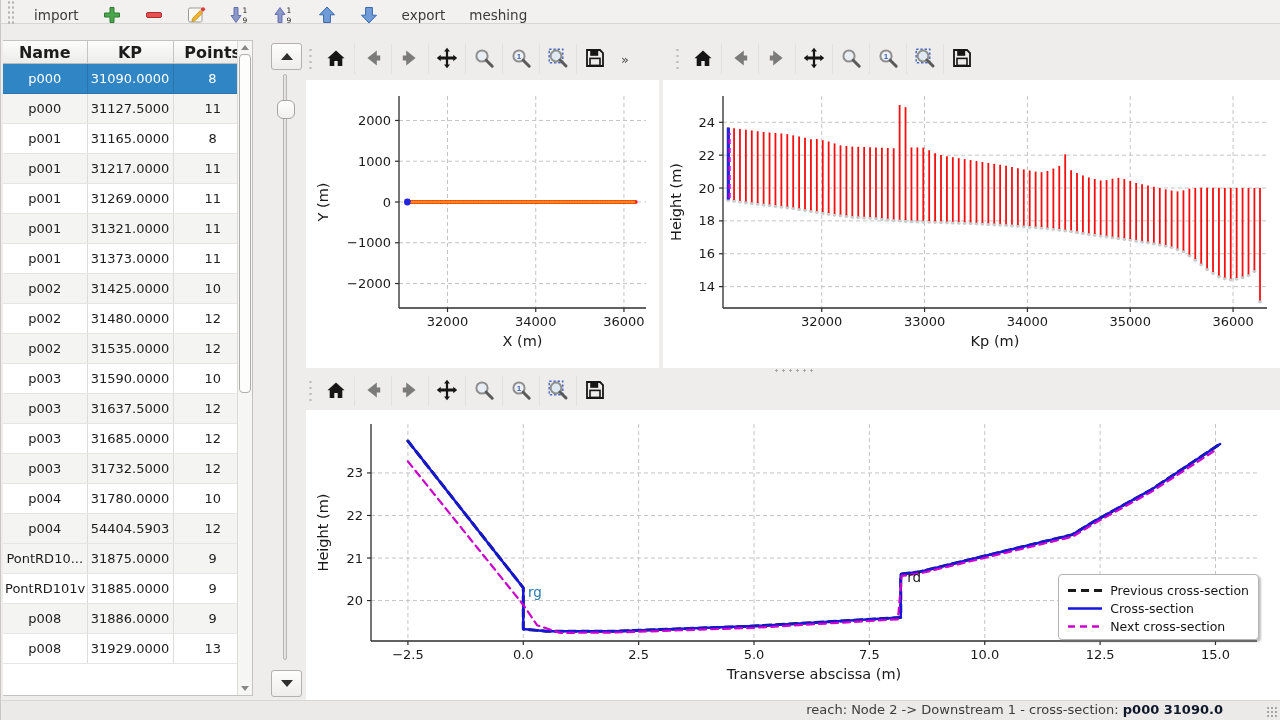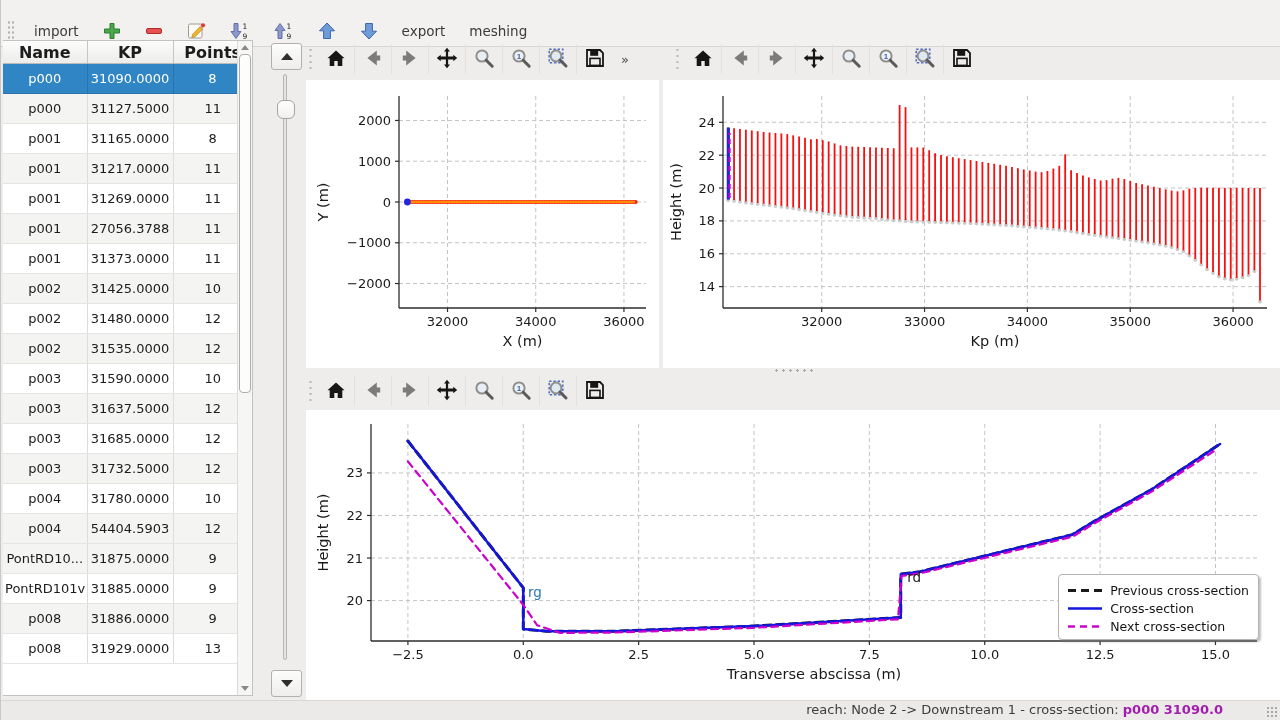--- a/index.html
+++ b/index.html
@@ -6,23 +6,23 @@
   body{
     width:1280px;height:720px;position:relative;overflow:hidden;
     background:#eeedeb;
     font-family:"DejaVu Sans","Liberation Sans",sans-serif;
     -webkit-font-smoothing:antialiased;
   }
   #window{position:absolute;inset:0;border-left:1px solid #c9c8c6;box-sizing:border-box;}
 
   
   #main-toolbar{
-    position:absolute;left:0;top:0;width:1280px;height:47px;
+    position:absolute;left:0;top:0;width:1280px;height:24px;
     background:#f2f1ef;border-bottom:1px solid #d7d6d4;
-    display:flex;align-items:flex-end;gap:4px;padding:0 6px;box-sizing:border-box;
+    display:flex;align-items:flex-start;gap:4px;padding:0 6px;box-sizing:border-box;
   }
   .drag-handle{
     width:7px;height:26px;margin-right:6px;
     background-image:radial-gradient(circle,#b3b2b0 1px,transparent 1.3px);
     background-size:4px 5px;
   }
   .tb-btn{
     display:flex;align-items:center;justify-content:center;
     height:30px;background:transparent;border:none;cursor:default;
     font-family:inherit;font-size:13.5px;color:#3b3b3b;padding:0 10px;
@@ -123,21 +123,21 @@
   }
   .lg-row{display:flex;align-items:center;gap:7px;white-space:nowrap;}
   .lg-row svg{display:block;}
 
   
   #status-bar{
     position:absolute;left:0;top:700px;width:1280px;height:20px;
     background:#ebeae8;border-top:1px solid #d8d7d5;box-sizing:border-box;
     font-size:13px;color:#3c3c3c;text-align:right;padding:1px 58px 0 0;
   }
-  #status-bar b{color:#a21caf;}
+  #status-bar b{color:#0f172a;}
   .grip{
     position:absolute;right:3px;top:5px;width:12px;height:12px;
     background-image:radial-gradient(circle,#a8a7a5 1px,transparent 1.3px);background-size:4px 4px;
   }
 </style>
 </head>
 <body>
 
 <div id="window">
 
@@ -238,21 +238,21 @@
             <td>31217.0000</td>
             <td>11</td>
           </tr>
           <tr>
             <td>p001</td>
             <td>31269.0000</td>
             <td>11</td>
           </tr>
           <tr class="alt">
             <td>p001</td>
-            <td>27056.3788</td>
+            <td>31321.0000</td>
             <td>11</td>
           </tr>
           <tr>
             <td>p001</td>
             <td>31373.0000</td>
             <td>11</td>
           </tr>
           <tr class="alt">
             <td>p002</td>
             <td>31425.0000</td>

